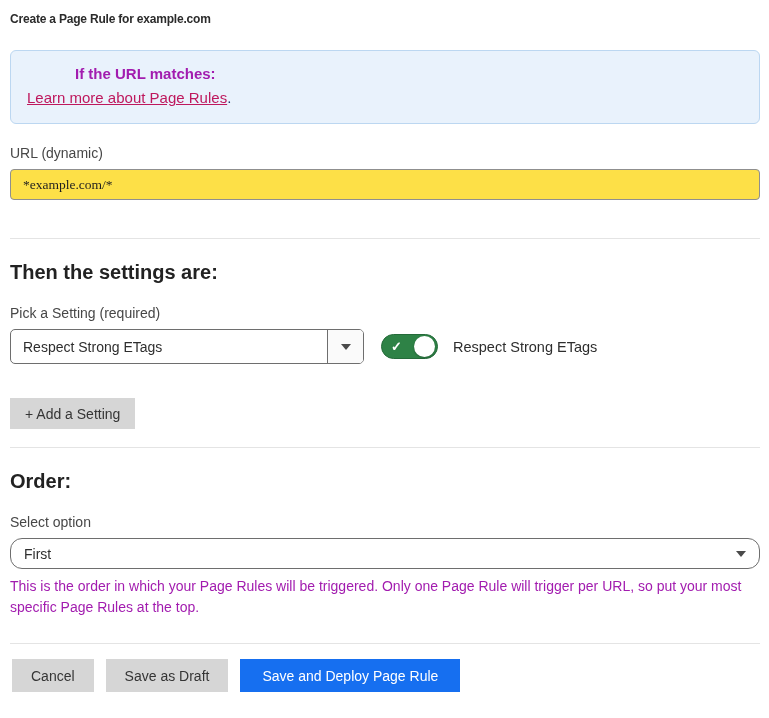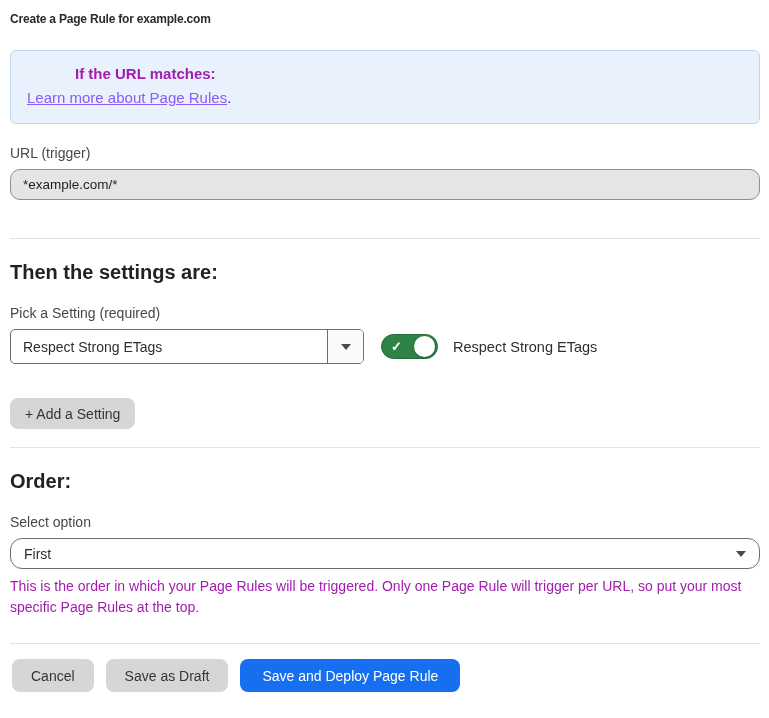--- a/index.html
+++ b/index.html
@@ -33,43 +33,43 @@
     color: #1d3c6f;
     font-size: 15px;
     line-height: 24px;
   }
   .info-heading {
     font-weight: 700;
     color: #a21caf;
     margin-left: 48px;
   }
   .info-link {
-    color: #8b5cf6;
+    color: #be185d;
     text-decoration: underline;
     cursor: pointer;
   }
 
   .field-label {
     margin-top: 21px;
     margin-bottom: 8px;
     font-size: 14px;
     color: #474747;
   }
 
   .url-input {
     display: block;
     width: 100%;
     height: 31px;
-    background: #e5e5e5;
+    background: #fde047;
     border: 1px solid #8f8f8f;
-    border-radius: 10px;
+    border-radius: 4px;
     padding: 0 12px;
     font-size: 13.5px;
     color: #1f1f1f;
-    font-family: Liberation Sans, sans-serif;
+    font-family: Liberation Serif, serif;
     outline: none;
   }
 
   .divider {
     border: none;
     border-top: 1px solid #e4e4e4;
     margin: 0;
   }
   .divider-1 { margin-top: 38px; }
   .divider-2 { margin-top: 18px; }
@@ -153,21 +153,21 @@
   .toggle-label {
     margin-left: 15px;
     font-size: 14.5px;
     color: #2e2e2e;
   }
 
   .btn {
     font-family: "Liberation Sans", sans-serif;
     font-size: 14px;
     border: none;
-    border-radius: 8px;
+    border-radius: 0;
     cursor: pointer;
     display: inline-flex;
     align-items: center;
     justify-content: center;
   }
   .btn-gray {
     background: #d6d6d6;
     color: #353535;
   }
   .add-setting-btn {
@@ -221,21 +221,21 @@
 
 
 
 <h1 class="page-title">Create a Page Rule for example.com</h1>
 
 <div class="info-box">
   <div class="info-heading">If the URL matches:</div>
   <div><a class="info-link">Learn more about Page Rules</a><span>.</span></div>
 </div>
 
-<div class="field-label">URL (trigger)</div>
+<div class="field-label">URL (dynamic)</div>
 <input class="url-input" type="text" value="*example.com/*" style="">
 
 <hr class="divider divider-1">
 
 <h2 class="section-heading">Then the settings are:</h2>
 
 <div class="field-label">Pick a Setting (required)</div>
 
 <div class="setting-row">
   <div class="setting-select">

